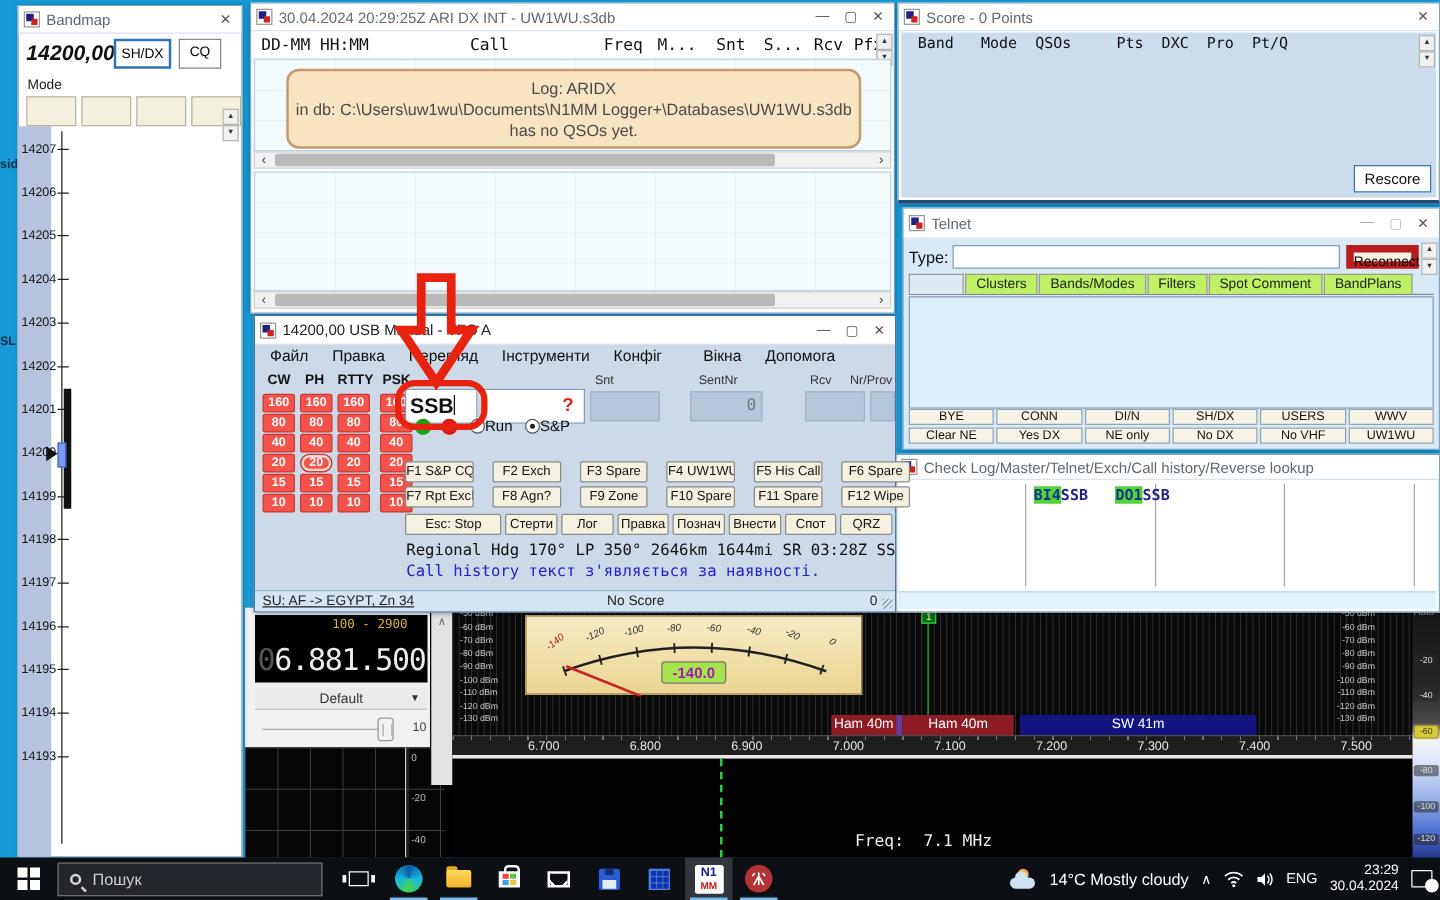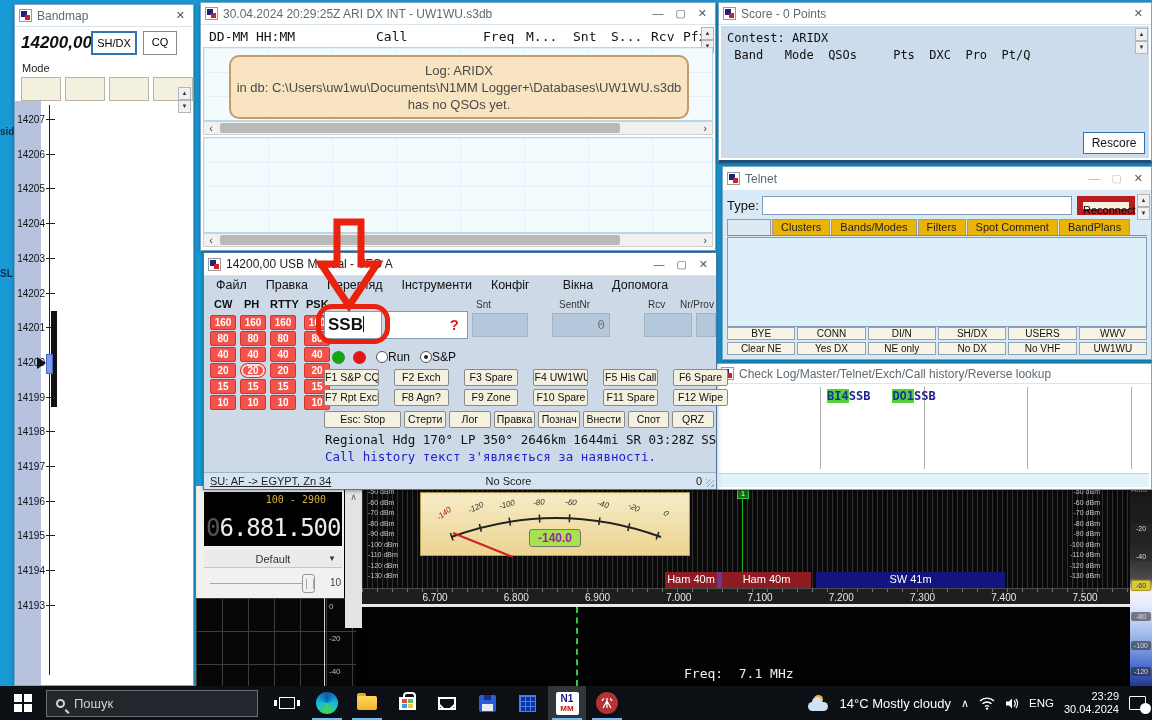--- a/index.html
+++ b/index.html
@@ -64,21 +64,21 @@
 
   
   .telnetwin { left:722px; top:166px; width:430px; height:194px; background:#d9e9f5; }
   .telnetwin .titlebar{ height:24px; }
   .tn-row { position:absolute; top:27px; left:4px; right:16px; height:22px; display:flex; align-items:center; }
   .tn-label { font-size:13px; color:#111; margin-right:3px; }
   .tn-input { flex:1; height:19px; background:#fff; border:1px solid #7f9db9; }
   .tn-reconnect { width:58px; height:19px; margin-left:5px; background:#f5f1e2; border:6px solid #b91c1c; font-size:11px; text-align:center; line-height:17px; }
   .tn-spin { right:1px; top:27px; height:20px; }
   .tn-tabs { position:absolute; top:52px; left:4px; right:4px; height:17px; display:flex; border-bottom:1px solid #8a8a8a; }
-  .tn-tab { padding:0 8px; font-size:11px; color:#222; background:#eab308; border:1px solid #9a9a9a; border-bottom:none; line-height:15px; margin-right:1px; }
+  .tn-tab { padding:0 8px; font-size:11px; color:#222; background:#bef264; border:1px solid #9a9a9a; border-bottom:none; line-height:15px; margin-right:1px; }
   .tn-tab.blank { width:44px; background:#dfe9f2; }
   .tn-pane { position:absolute; top:70px; left:4px; right:4px; height:90px; background:#ddf0f9; border:1px solid #7f9db9; }
   .tn-btns { position:absolute; left:4px; right:4px; bottom:4px; display:grid; grid-template-columns:repeat(6,1fr); gap:2px; }
   .tn-btn { height:13px; background:#f7f3e6; border:1px solid #8fa3b5; font-size:10px; text-align:center; line-height:11px; color:#111; }
 
   
   .checkwin { left:716px; top:363px; width:436px; height:127px; }
   .checkwin .titlebar { height:20px; }
   .chk-body { position:absolute; top:21px; left:2px; right:2px; height:86px; background:#fff; }
   .chk-div { position:absolute; top:2px; bottom:2px; width:1px; background:#aaa; }
@@ -97,21 +97,21 @@
   .fldhdr { position:absolute; top:46px; font-size:10px; color:#333; }
   .bandcol { position:absolute; top:62px; width:26px; display:flex; flex-direction:column; gap:1px; }
   .bandbtn { height:15px; background:#f3534b; border:1px solid #c93832; border-radius:2px; color:#fff; font-size:10px; font-weight:bold; text-align:center; line-height:13px; }
   .col-ph .bandbtn:nth-child(4){ box-shadow:inset 0 0 0 2px #ffd9d6; border-radius:8px; }
   .callfield { position:absolute; left:120px; top:58px; width:58px; height:28px; background:#fff; border:1px solid #7f9db9; font-size:17px; font-weight:bold; padding:3px 0 0 3px; color:#111; }
   .cursor { display:inline-block; width:1px; height:16px; background:#111; vertical-align:-2px; }
   .exchfield { position:absolute; left:182px; top:58px; width:82px; height:28px; background:#fff; border:1px solid #7f9db9; }
   .qmark { position:absolute; right:8px; top:4px; color:#e02020; font-weight:bold; font-size:15px; }
   .efield { position:absolute; top:60px; height:24px; background:#b5c7da; border:1px solid #9fb4c9; }
   .sentnr-val { font-family:"DejaVu Sans Mono",monospace; font-size:13px; color:#777; text-align:right; padding:3px 4px 0 0; }
-  .radios { position:absolute; top:97px; left:128px; display:flex; align-items:center; gap:0; font-size:12px; color:#111; }
+  .radios { position:absolute; top:81px; left:128px; display:flex; align-items:center; gap:0; font-size:12px; color:#111; }
   .dot { width:13px; height:13px; border-radius:50%; }
   .dot.g { background:#17a317; } .dot.r { background:#e01818; margin-left:8px; }
   .radio { width:12px; height:12px; border-radius:50%; border:1px solid #555; background:#fff; margin-left:10px; position:relative; }
   .radio.sel::after { content:""; position:absolute; left:3px; top:3px; width:4px; height:4px; border-radius:50%; background:#222; }
   .fkrow { position:absolute; left:120px; width:404px; display:flex; gap:15px; }
   .fk1 { top:116px; } .fk2 { top:136px; }
   .fkbtn { flex:1; height:17px; background:#f5f1e0; border:1px solid #8a8a8a; border-radius:2px; font-size:10.5px; text-align:center; line-height:15px; color:#111; white-space:nowrap; overflow:hidden; }
   .acts { position:absolute; left:120px; top:158px; width:390px; display:flex; gap:3px; }
   .acts .fkbtn:first-child { flex:1.9; }
   .infoline { position:absolute; left:121px; top:179px; font-family:"DejaVu Sans Mono",monospace; font-size:12.5px; color:#111; white-space:pre; }
@@ -472,21 +472,20 @@
 
   <div class="win scorewin">
     <div class="titlebar">
       <span class="tb-ico"></span>
       <span class="tb-title">Score - 0 Points</span>
       <span class="tb-btns">
           <span>✕</span>
         </span>
     </div>
     <div class="score-body">
-      <pre>Contest: ARIDX</pre>
       <pre style="margin-top:0"> Band   Mode  QSOs     Pts  DXC  Pro  Pt/Q</pre>
       <div class="rescore">Rescore</div>
     </div>
     <div class="spinner score-spin">
       <span>▲</span>
       <span>▼</span>
     </div>
   </div>
 
   <div class="win telnetwin">

